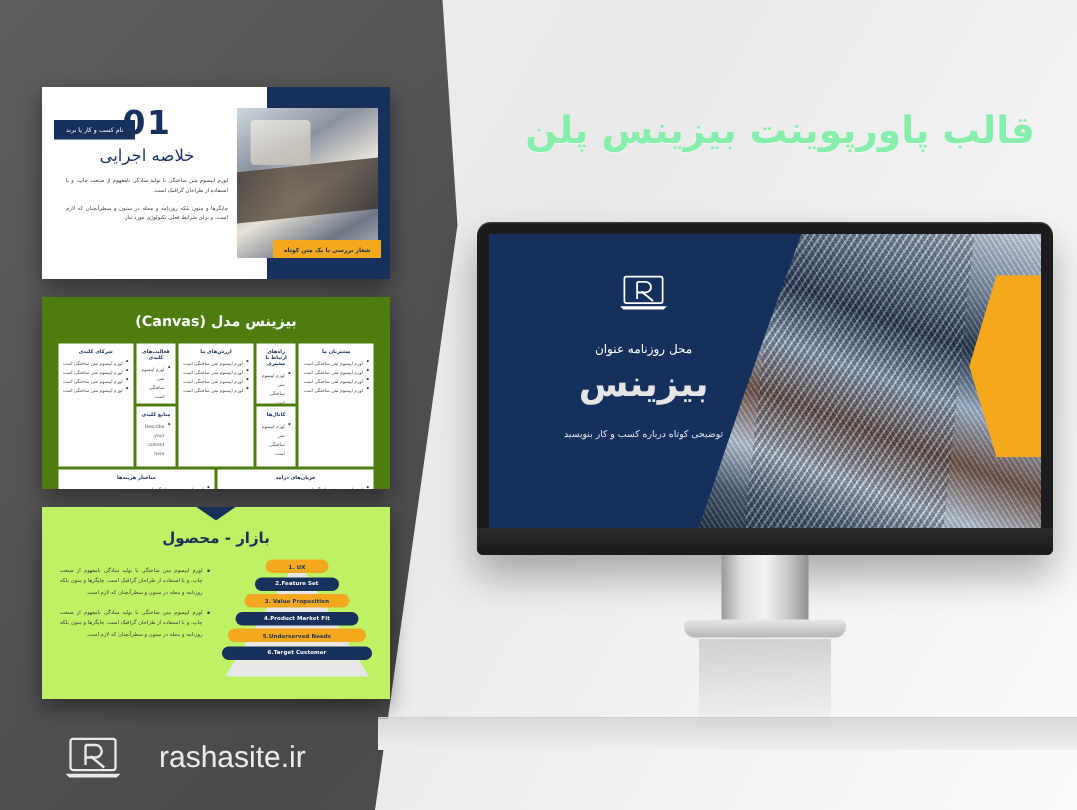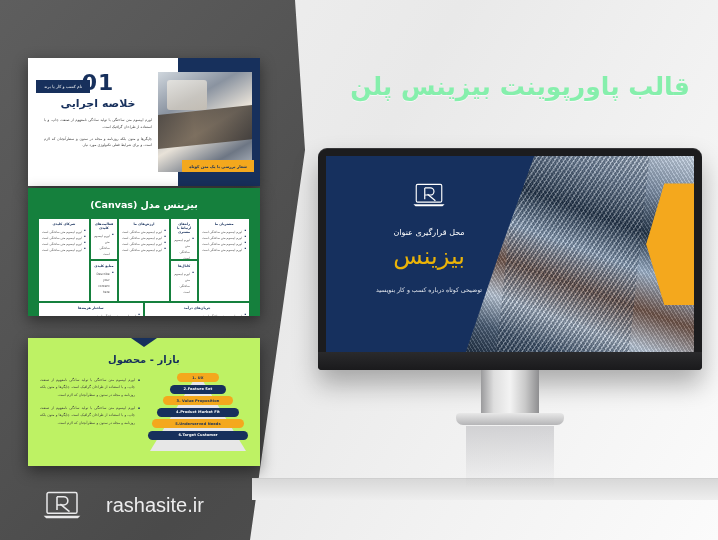--- a/index.html
+++ b/index.html
@@ -34,39 +34,39 @@
 
   
   .slide {
     position:absolute; left:28px;
     width:232px; height:128px;
     box-shadow:0 5px 14px rgba(0,0,0,.45);
     overflow:hidden;
     background:#fff;
   }
   #slide1 { top:58px; }
-  #slide2 { top:188px; background:#15803d; }
+  #slide2 { top:198px; background:#4d7c0f; }
   #slide3 { top:338px; }
 
   
   .s1-wrap { position:absolute; inset:0; background:#fff; display:flex; }
   .s1-navy {
     position:absolute; right:0; top:0; width:82px; height:100%;
     background:#17305c;
   }
   .s1-left {
     position:absolute; left:0; top:0; width:138px; height:100%;
     padding:14px 10px 8px 12px; direction:rtl; text-align:center;
   }
   .s1-num {
     font-size:22px; font-weight:bold; color:#17305c;
     line-height:1; margin-bottom:3px; letter-spacing:1px;
   }
   .s1-title {
-    font-size:11px; font-weight:bold; color:#17305c;
+    font-size:11px; font-weight:normal; color:#17305c;
     margin-bottom:7px;
   }
   .s1-para {
     font-size:3.6px; color:#3f3f3f; line-height:1.9;
     text-align:justify; margin-bottom:5px; padding:0 4px;
   }
   .s1-photo {
     position:absolute; right:8px; top:14px; width:94px; height:100px;
     background:
       linear-gradient(150deg,#cfd6dd 0%,#8a93a0 30%,#e8e2d8 55%,#6d7684 80%,#b9c0c8 100%);
@@ -228,21 +228,21 @@
   .scr-left { position:absolute; left:0; top:0; width:56%; height:100%; padding:20px 0 0; text-align:center; }
   .scr-logo {
     width:34px; height:26px; margin:6px auto 20px; position:relative;
   }
   .scr-logo svg { width:100%; height:100%; }
   .scr-sub {
     color:#fff; font-size:8px; direction:rtl; margin-bottom:5px; font-weight:500;
     letter-spacing:.2px;
   }
   .scr-big {
-    color:#eab308; font-size:24px; font-weight:normal; direction:rtl;
+    color:#e5e5e5; font-size:24px; font-weight:bold; direction:rtl;
     line-height:1.18; letter-spacing:1px;
   }
   .scr-tag {
     color:#e6e9ef; font-size:6.2px; direction:rtl; margin-top:16px;
   }
 
   
   .footer { position:absolute; left:42px; top:490px; display:flex; align-items:center; gap:24px; }
   .footer-mark { width:40px; height:30px; }
   .footer-mark svg { width:100%; height:100%; }
@@ -368,21 +368,21 @@
         </div>
         <div class="scr-left">
           <div class="scr-logo">
             <svg viewBox="0 0 48 36" aria-hidden="true">
               <rect x="6" y="3" width="36" height="25" rx="2" fill="none" stroke="#ffffff" stroke-width="1.6"></rect>
               <path d="M2 31 h44 l-3 3 H5 Z" fill="#ffffff"></path>
               <path d="M18 8 v16 M18 8 h8 a5 5 0 0 1 0 10 h-8" fill="none" stroke="#ffffff" stroke-width="1.7"></path>
               <path d="M22 17 L33 26" stroke="#ffffff" stroke-width="1.7"></path>
             </svg>
           </div>
-          <div class="scr-sub">محل قرارگیری عنوان</div>
+          <div class="scr-sub">محل روزنامه عنوان</div>
           <div class="scr-big">بیزینس</div>
           <div class="scr-tag">توضیحی کوتاه درباره کسب و کار بنویسید</div>
         </div>
       </div>
     </div>
     <div class="mon-chin"></div>
     <div class="stand-neck"></div>
     <div class="stand-base"></div>
     <div class="stand-refl"></div>
   </div>

